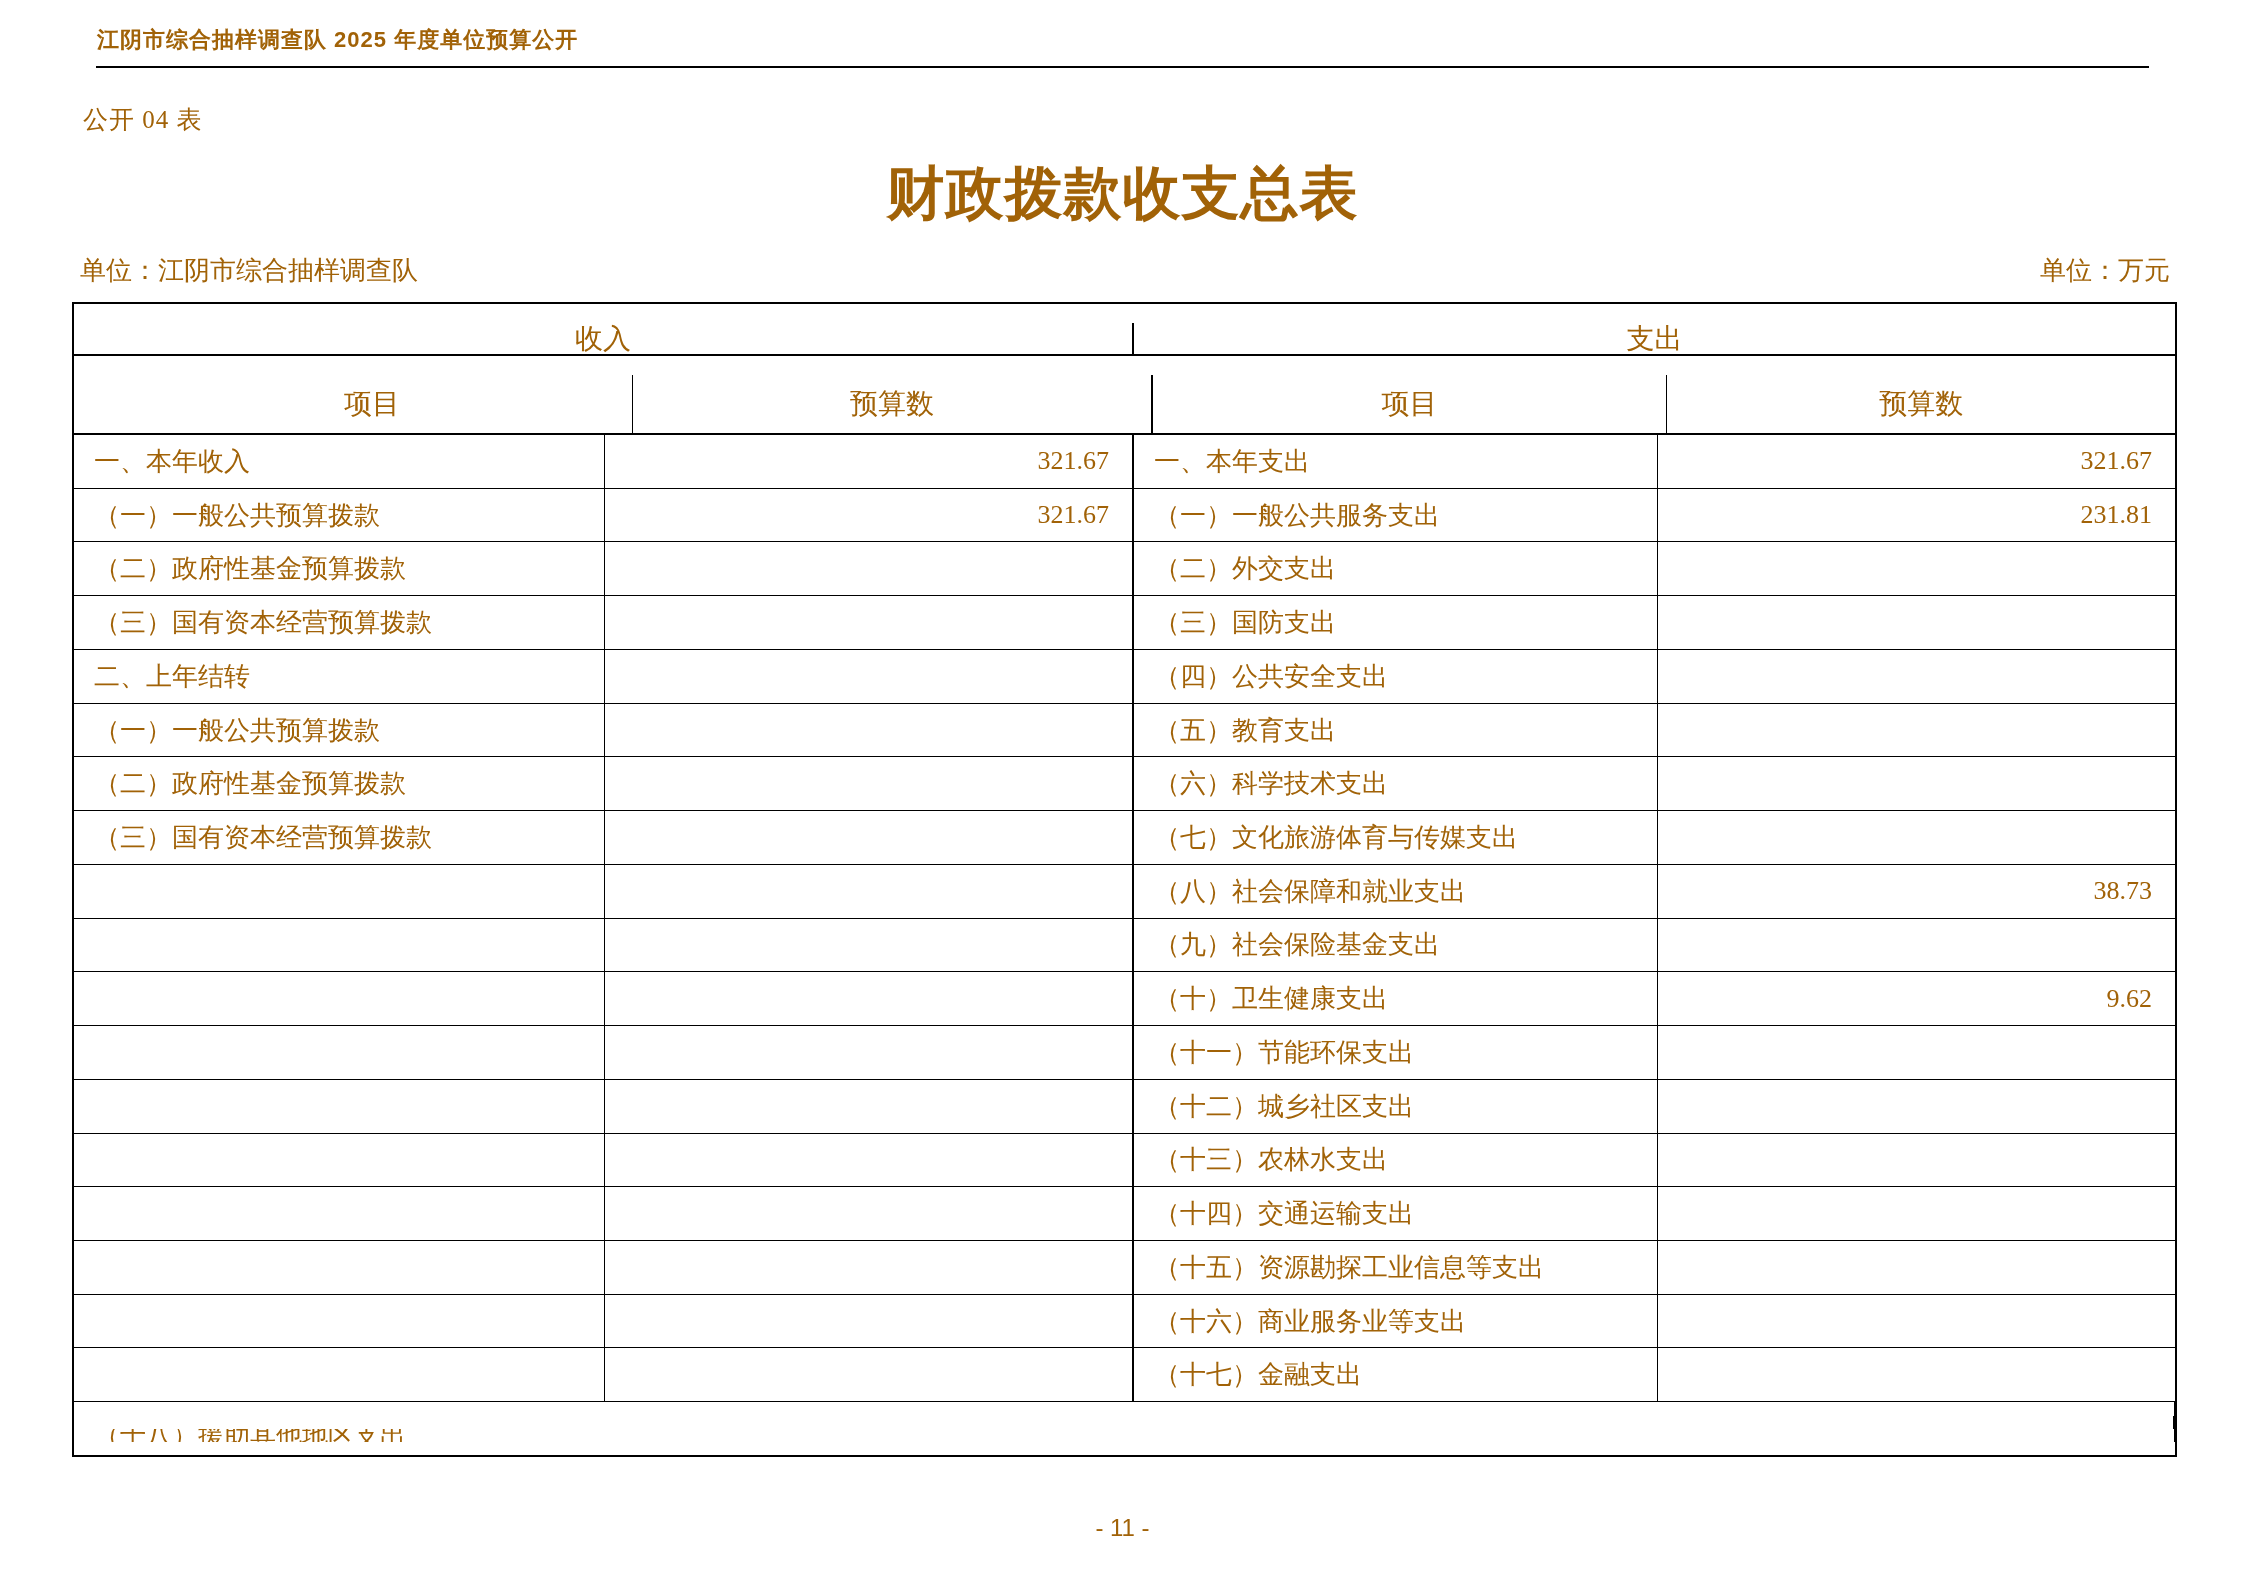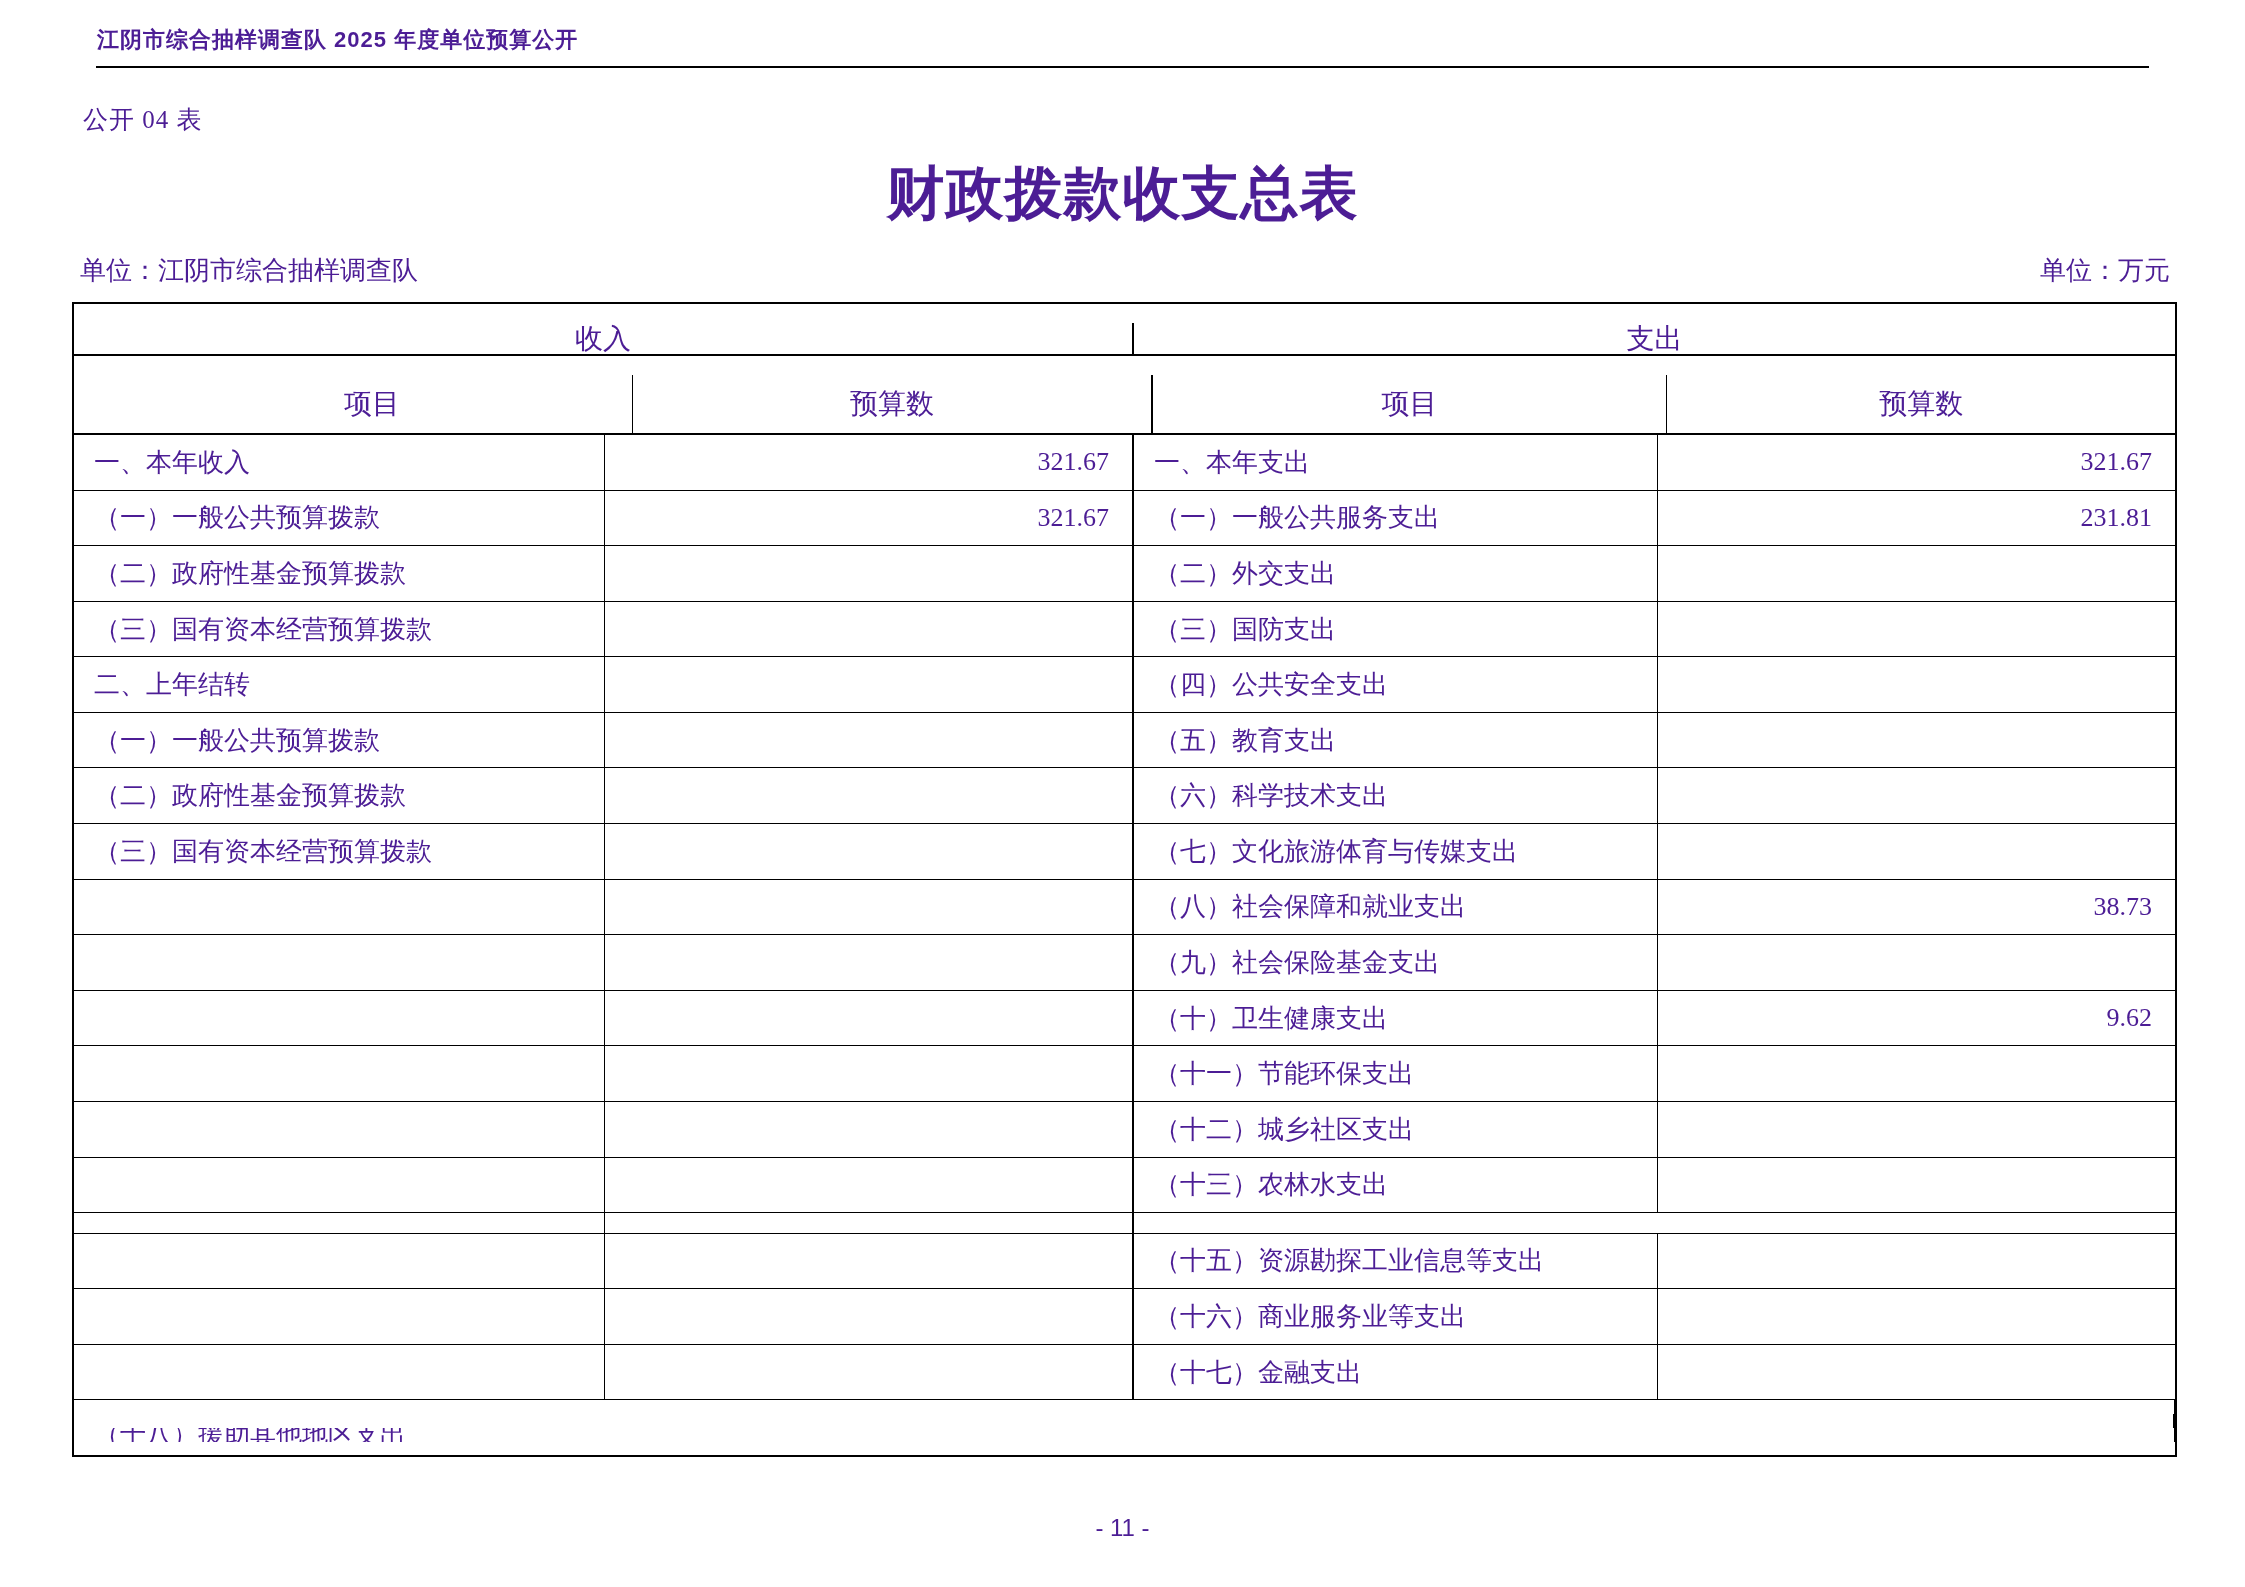--- a/index.html
+++ b/index.html
@@ -1,20 +1,20 @@
 <!DOCTYPE html>
 <html lang="zh"><head>
 <meta charset="utf-8">
 <style>
   html,body{margin:0;padding:0;background:#888;}
   .page{
     position:relative;
     width:2245px;height:1587px;
     background:#ffffff;
-    color:#4c1d95;
+    color:#a16207;
     font-family:"Liberation Serif","DejaVu Serif",serif;
     overflow:hidden;
   }
   .top-header{
     position:absolute;left:97px;top:27px;
     font-family:"Liberation Sans","DejaVu Sans",sans-serif;
     font-weight:bold;font-size:22px;line-height:1.2;
     letter-spacing:1px;
   }
   .top-rule{
@@ -164,20 +164,21 @@
           <div class="cell c3 item-cell">（十二）城乡社区支出</div>
           <div class="cell c4 value-cell"></div>
         </div><div class="trow">
           <div class="cell c1 item-cell"></div>
           <div class="cell c2 value-cell"></div>
           <div class="cell c3 item-cell">（十三）农林水支出</div>
           <div class="cell c4 value-cell"></div>
         </div><div class="trow">
           <div class="cell c1 item-cell"></div>
           <div class="cell c2 value-cell"></div>
+          <div class="cell c3 item-cell">（十四）交通运输支出</div>
           <div class="cell c4 value-cell"></div>
         </div><div class="trow">
           <div class="cell c1 item-cell"></div>
           <div class="cell c2 value-cell"></div>
           <div class="cell c3 item-cell">（十五）资源勘探工业信息等支出</div>
           <div class="cell c4 value-cell"></div>
         </div><div class="trow">
           <div class="cell c1 item-cell"></div>
           <div class="cell c2 value-cell"></div>
           <div class="cell c3 item-cell">（十六）商业服务业等支出</div>

